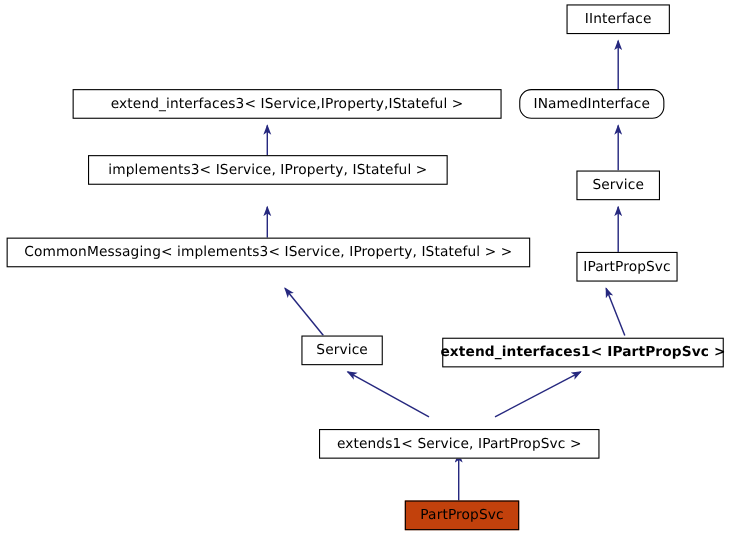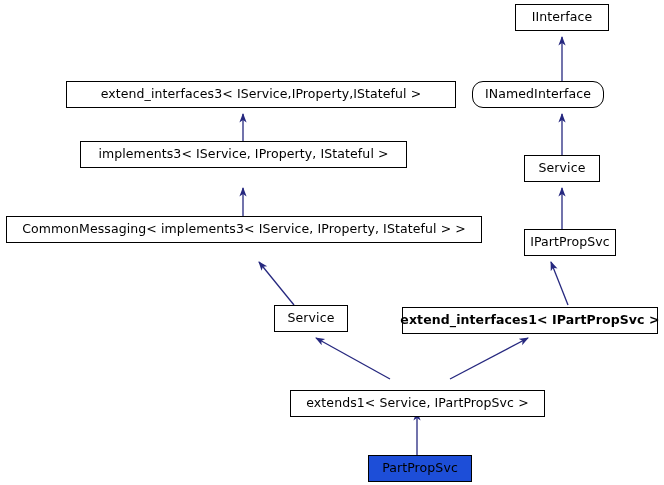--- a/index.html
+++ b/index.html
@@ -33,21 +33,21 @@
     color: #000000;
     font-size: 12.5px;
     line-height: 1;
     display: flex;
     align-items: center;
     justify-content: center;
     white-space: nowrap;
     letter-spacing: 0.1px;
   }
   .node.highlight {
-    background: #1d4ed8;
+    background: #c2410c;
   }
   .node-label {
     display: block;
     padding: 0 6px;
   }
 </style>
 </head>
 <body>
 
 <div id="diagram-root">

